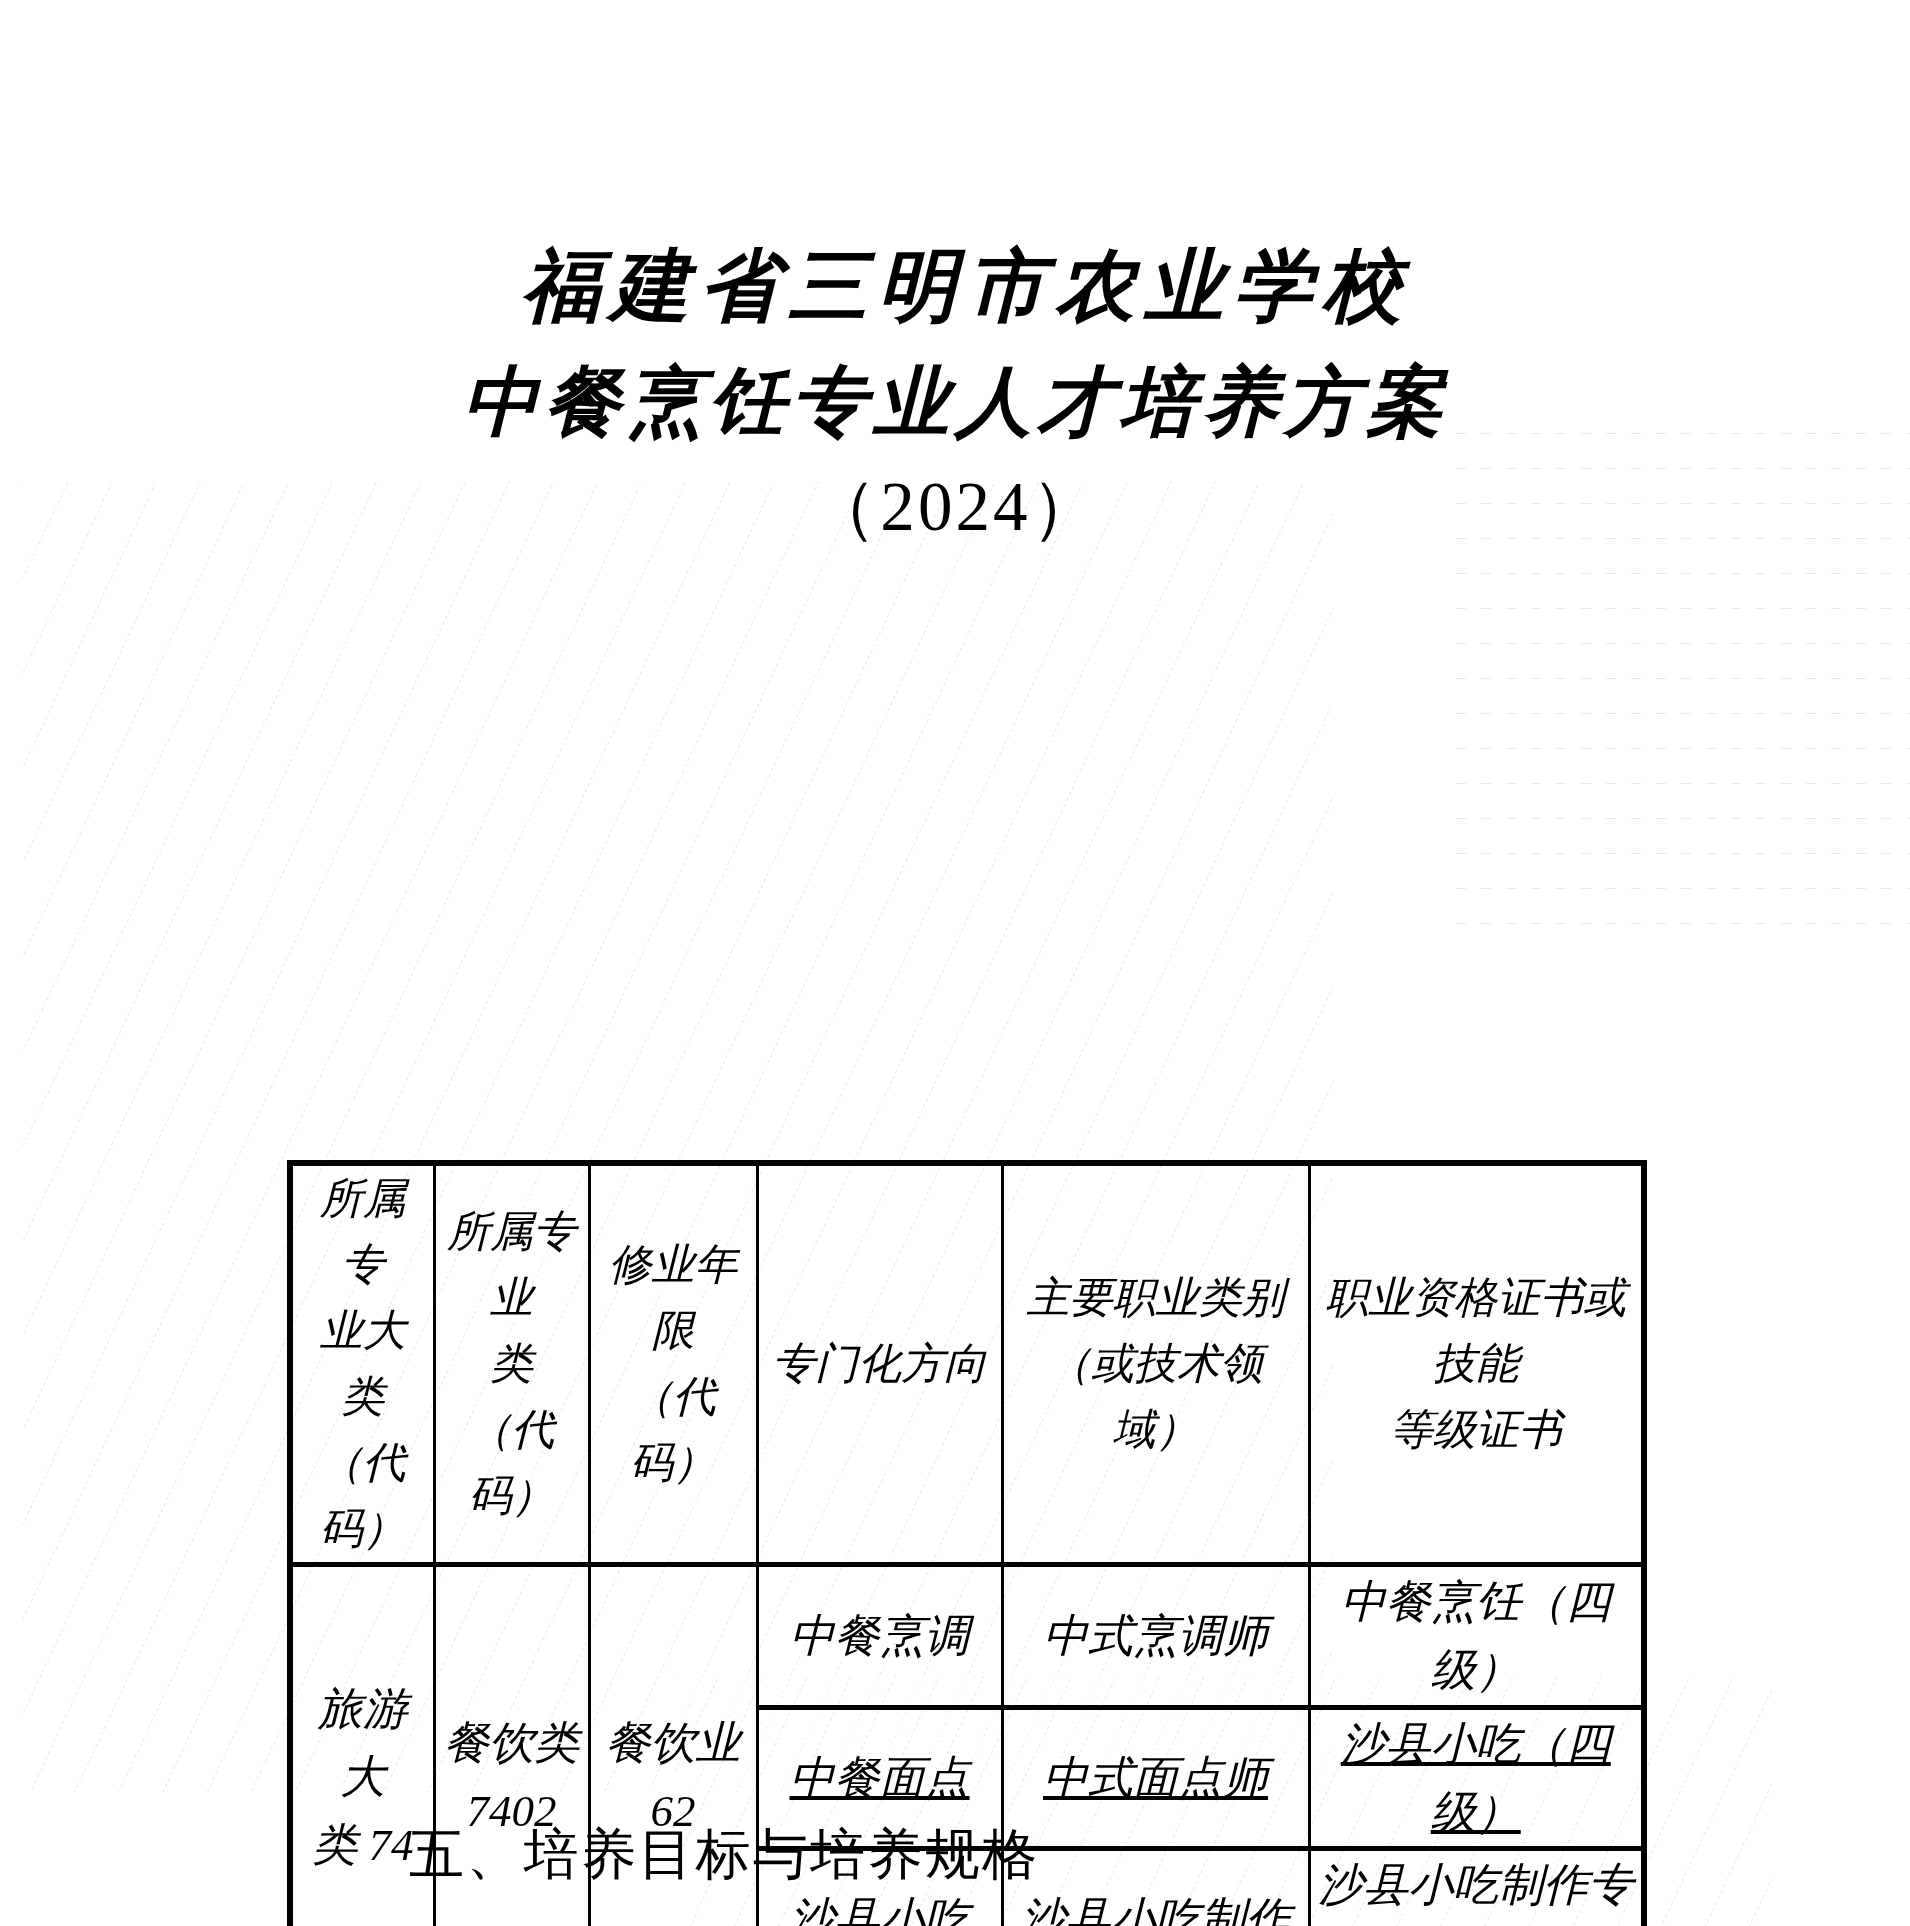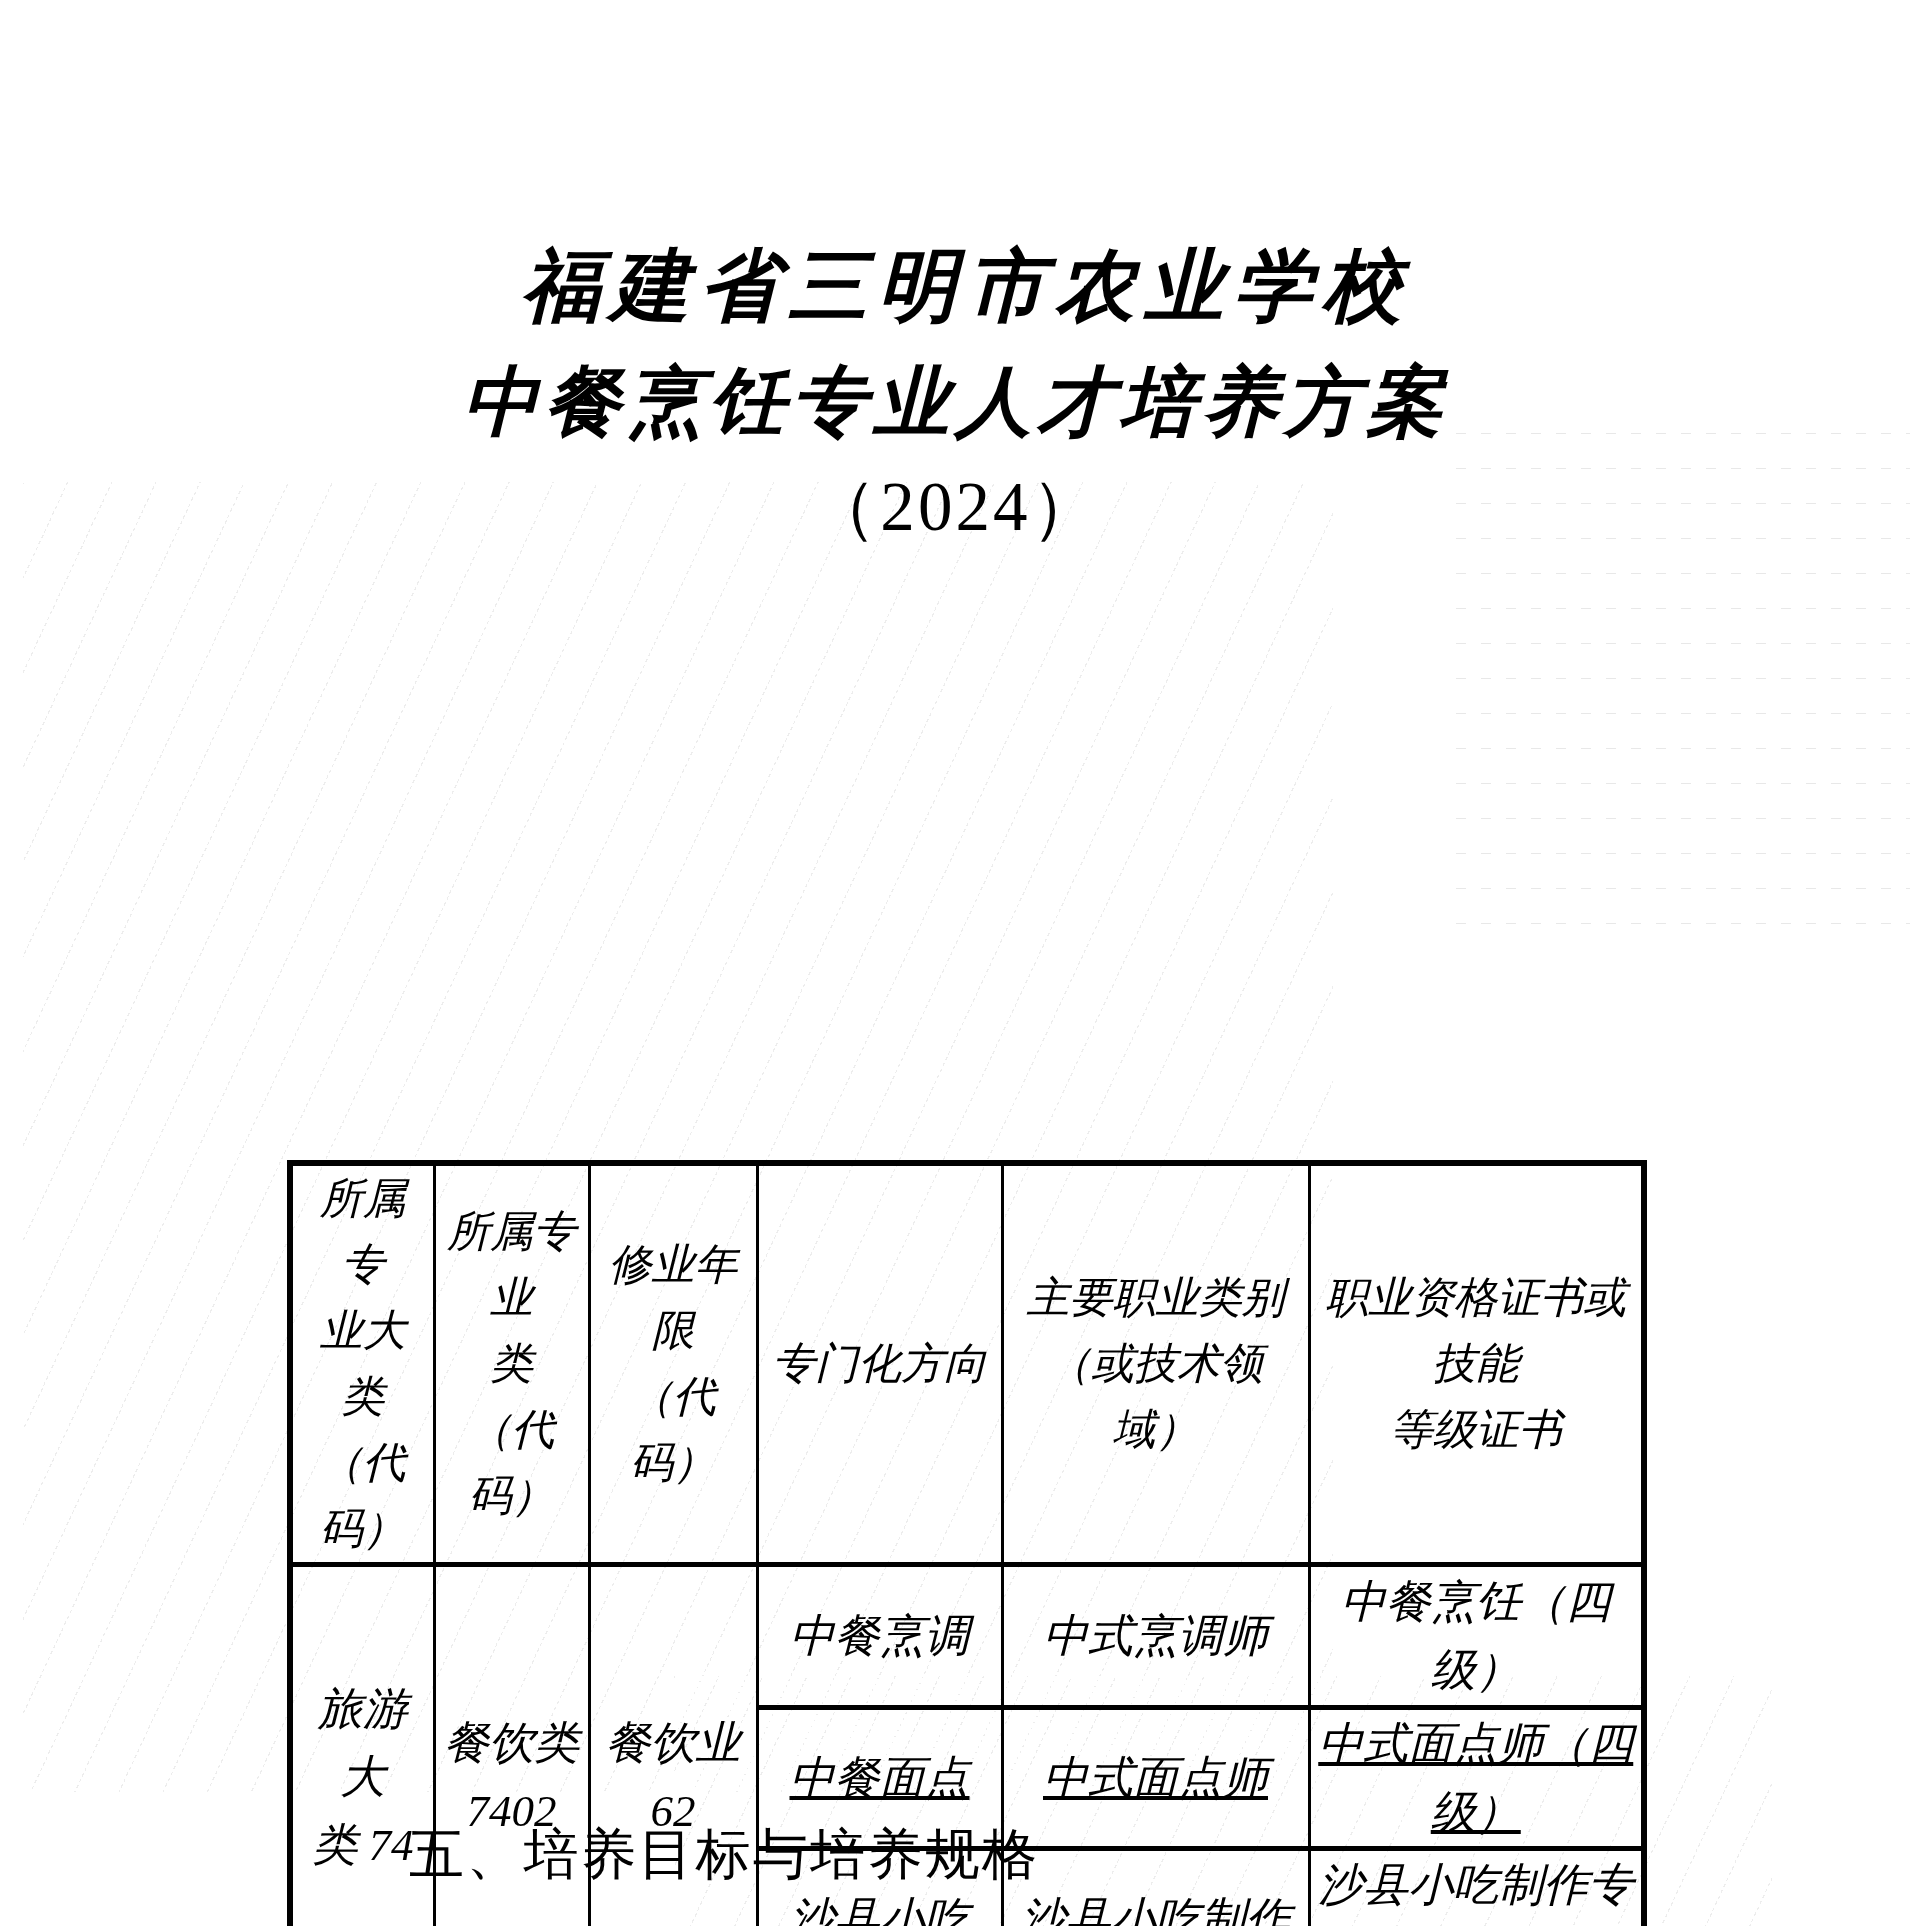--- a/index.html
+++ b/index.html
@@ -134,21 +134,21 @@
         <td rowspan="3">餐饮类
 7402</td>
         <td rowspan="3">餐饮业 62</td>
         <td>中餐烹调</td>
         <td>中式烹调师</td>
         <td>中餐烹饪（四级）</td>
       </tr>
       <tr class="tr-r2">
         <td>中餐面点</td>
         <td>中式面点师</td>
-        <td>中式面点师（四级）</td>
+        <td>沙县小吃（四级）</td>
       </tr>
       <tr class="tr-r3">
         <td>沙县小吃</td>
         <td>沙县小吃制作</td>
         <td>沙县小吃制作专项证</td>
       </tr>
     </tbody>
       </table>
 
     <div class="sec5-block">

